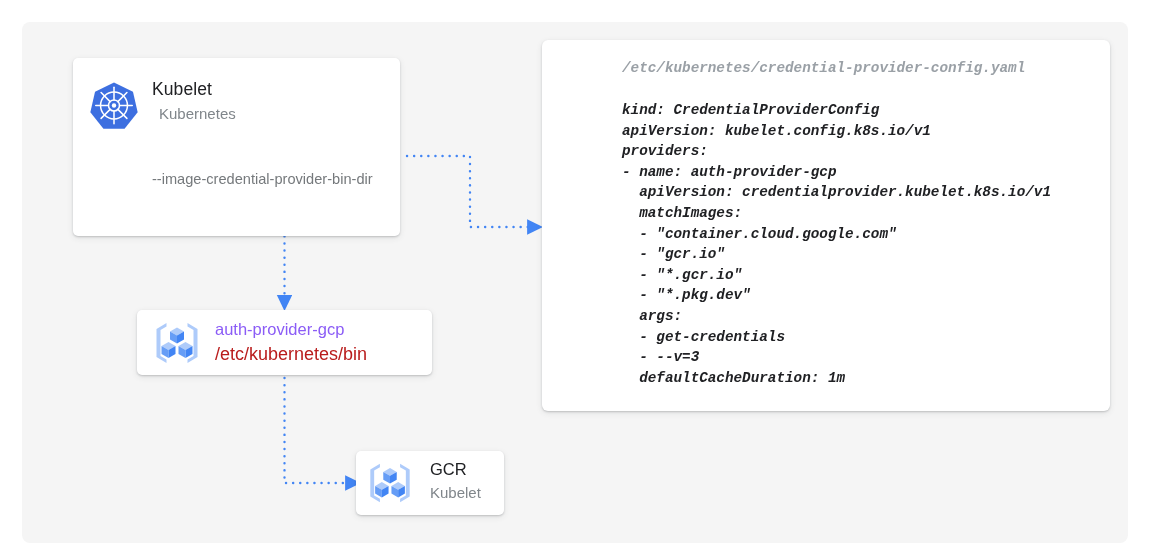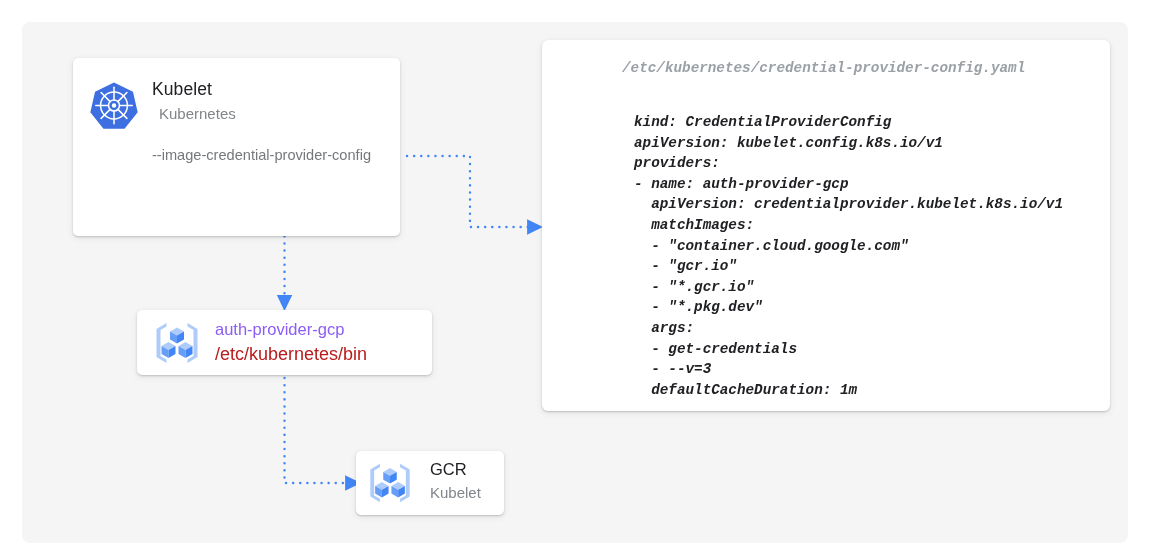--- a/index.html
+++ b/index.html
@@ -182,21 +182,21 @@
     position: absolute;
     left: 80px;
     top: 60px;
     font-family: "Liberation Mono", "DejaVu Sans Mono", monospace;
     font-size: 14.3px;
     font-weight: bold;
     font-style: italic;
     color: #202124;
     white-space: pre;
     line-height: 20.6px;
-    margin: 12px;
+    margin: 0;
   }
 </style>
 </head>
 <body>
 
 <div id="canvas">
 
   <div id="bg-panel"></div>
 
   <svg id="connectors" viewBox="0 0 1150 556" width="1150" height="556" xmlns="http://www.w3.org/2000/svg">
@@ -225,21 +225,21 @@
         <line x1="61.5" y1="51" x2="88" y2="51"></line>
         <line x1="23.1" y1="24.1" x2="41.9" y2="42.9"></line>
         <line x1="58.1" y1="59.1" x2="76.9" y2="77.9"></line>
         <line x1="76.9" y1="24.1" x2="58.1" y2="42.9"></line>
         <line x1="41.9" y1="59.1" x2="23.1" y2="77.9"></line>
       </g>
       <circle cx="50" cy="51" r="4.6" fill="#ffffff"></circle>
     </svg>
     <div class="title">Kubelet</div>
     <div class="subtitle">Kubernetes</div>
-    <div class="flag1">--image-credential-provider-config</div>
+    <div class="flag2">--image-credential-provider-bin-dir</div>
   </div>
 
   <div class="card" id="auth-card">
     <svg class="gcr-icon" viewBox="0 0 100 100" xmlns="http://www.w3.org/2000/svg">
       <g fill="#aecbfa">
         <path d="M29 10 L29 17 L17 24 L17 76 L29 83 L29 90 L9 78 L9 22 Z"></path>
         <path d="M71 10 L71 17 L83 24 L83 76 L71 83 L71 90 L91 78 L91 22 Z"></path>
       </g>
       <g>
         <path d="M50 19 L64 27 L50 35 L36 27 Z" fill="#aecbfa"></path>

